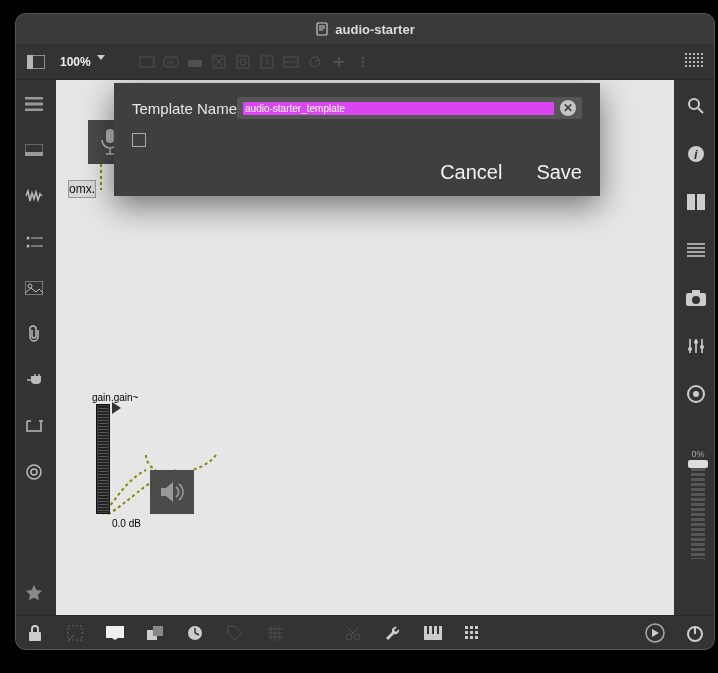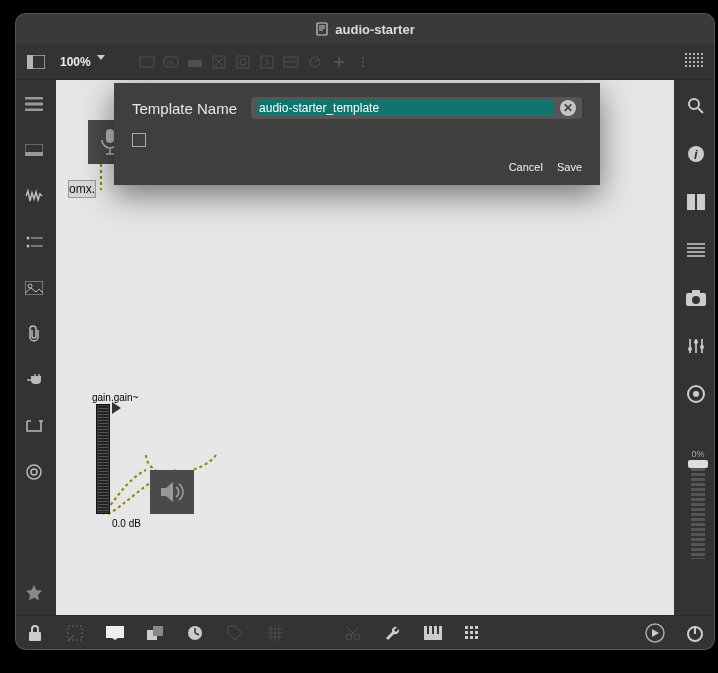--- a/index.html
+++ b/index.html
@@ -125,37 +125,36 @@
     width: 486px;
     background: #3f3f3f;
     color: #eee;
     padding: 14px 18px 12px 18px;
     box-shadow: 0 10px 30px rgba(0,0,0,0.5);
     z-index: 50;
   }
   .dlg-row1 {
     display: flex;
     align-items: center;
-    gap: 14px;
   }
   .dlg-label { font-size: 15px; color: #e8e8e8; white-space: nowrap; }
   .dlg-input-wrap {
     flex: 1;
     background: #555;
     border-radius: 3px;
     display: flex;
     align-items: center;
     padding: 3px 6px;
     gap: 6px;
   }
   .dlg-input-val {
     flex: 1;
-    font-size: 12px;
+    font-size: 10px;
     color: #fff;
-    background: #0f766e;
+    background: #d946ef;
     padding: 1px 2px;
     border-radius: 1px;
   }
   .dlg-clear {
     width: 16px; height: 16px;
     background: #c4c4c4;
     border-radius: 50%;
     color: #3f3f3f;
     display: flex;
     align-items: center;
@@ -175,23 +174,23 @@
   }
   .dlg-check {
     width: 14px; height: 14px;
     border: 1px solid #aaa;
     background: transparent;
     cursor: pointer;
   }
   .dlg-actions {
     display: flex;
     justify-content: flex-end;
-    gap: 14px;
+    gap: 34px;
     margin-top: 14px;
-    font-size: 11px;
+    font-size: 20px;
   }
   .dlg-actions span { cursor: pointer; color: #f2f2f2; }
   
   .obj-mic {
     position: absolute;
     left: 32px; top: 40px;
     width: 44px; height: 44px;
     background: #4a4a4a;
     display: flex;
     align-items: center;

